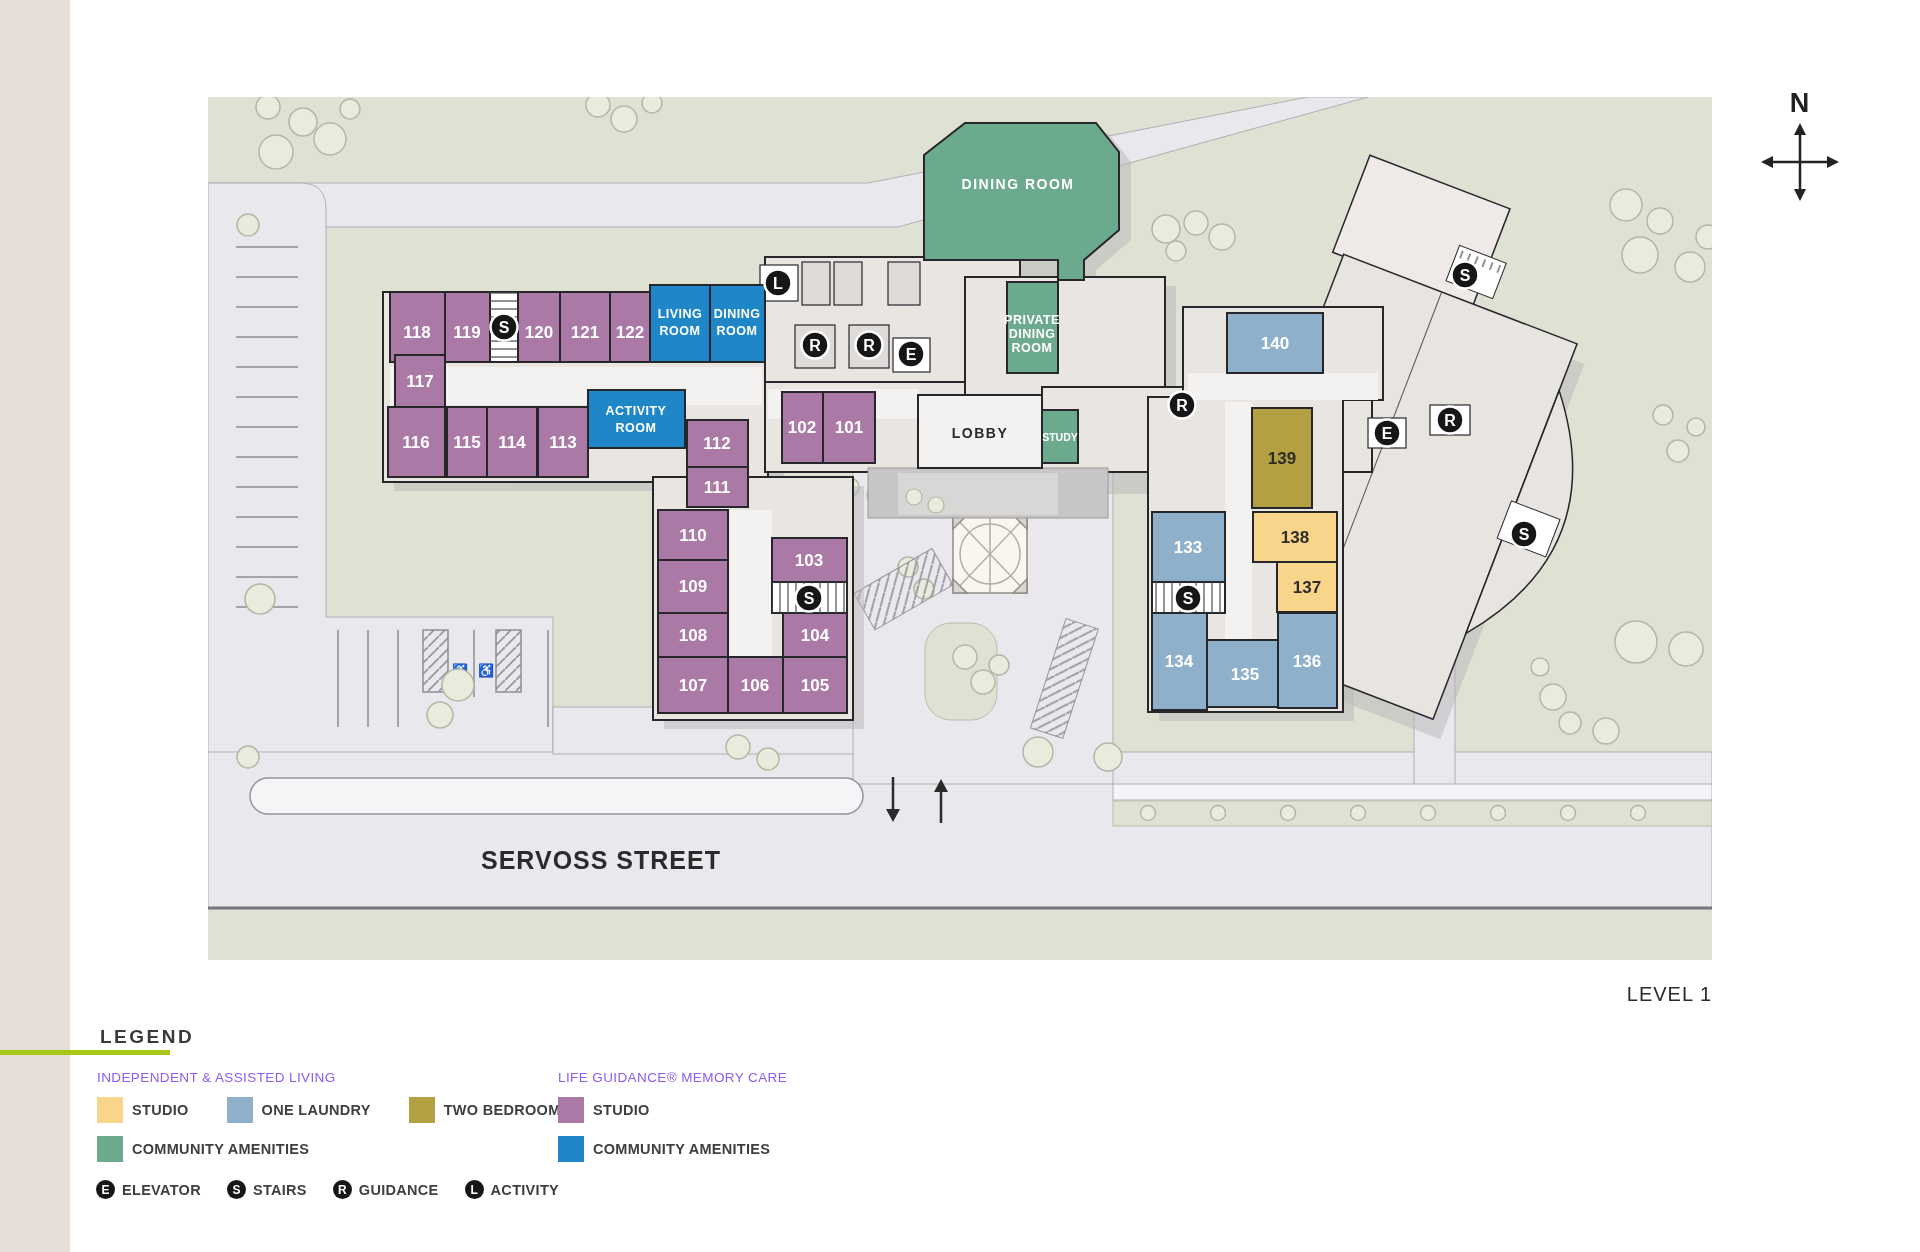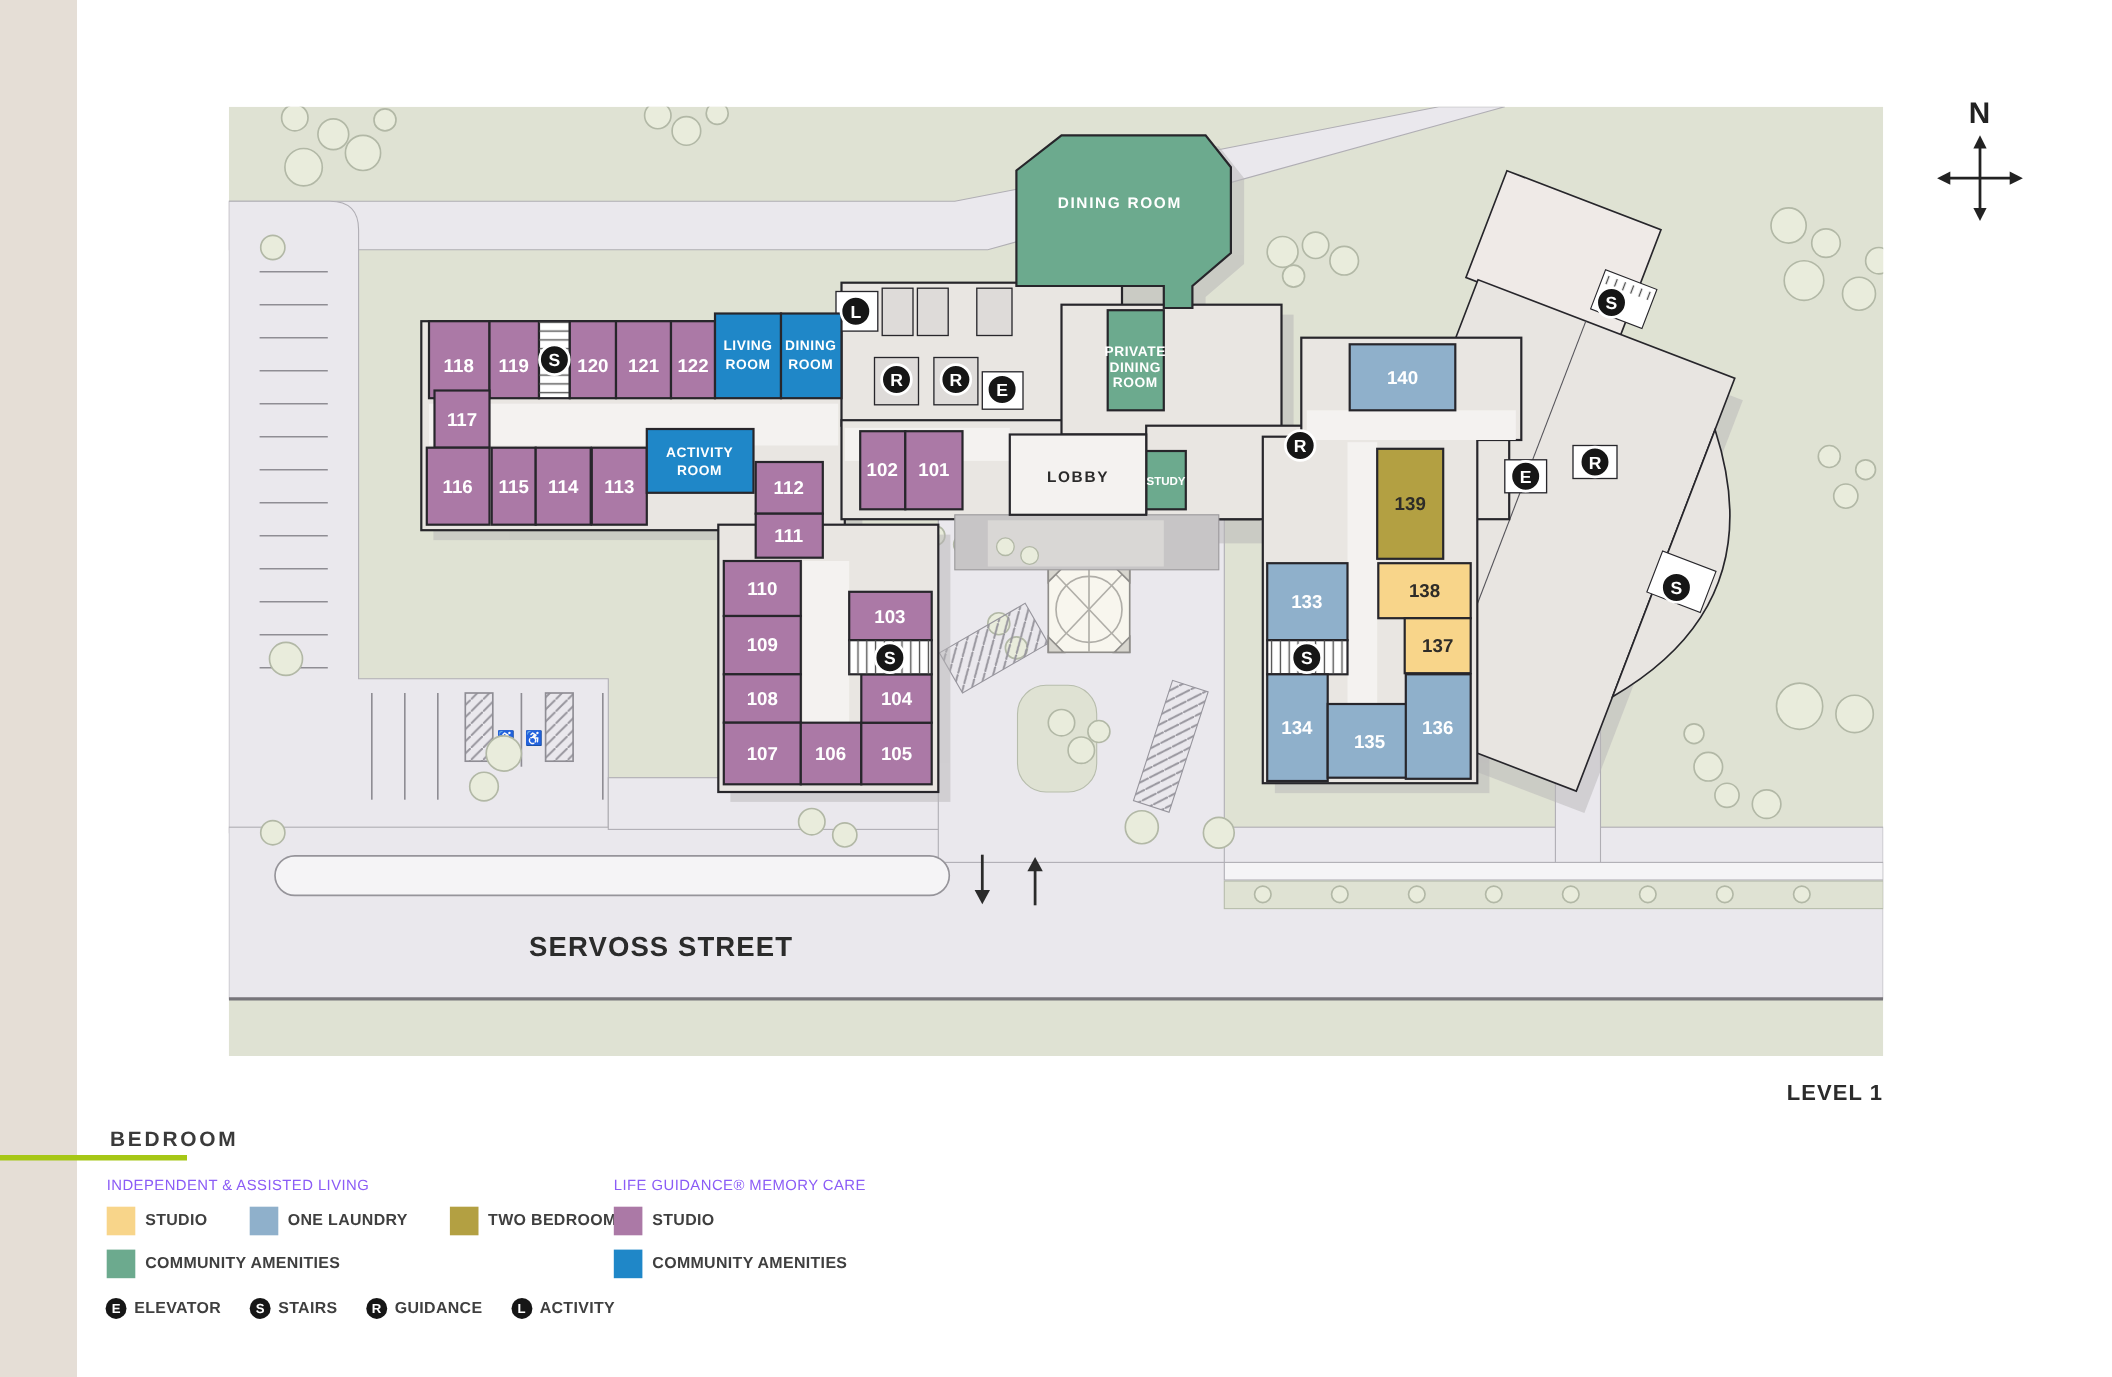--- a/index.html
+++ b/index.html
@@ -1,20 +1,20 @@
 <!DOCTYPE html>
 <html><head>
 <meta charset="utf-8">
 <style>
   html,body{margin:0;padding:0;background:#ffffff;width:1920px;height:1252px;overflow:hidden;
             font-family:"Liberation Sans", sans-serif;}
   .abs{position:absolute;}
   #side-strip{left:0;top:0;width:70px;height:1252px;background:#e5ded6;}
   #plan-wrap{left:208px;top:97px;width:1504px;height:863px;}
-  #level-label{left:1480px;top:983px;width:232px;text-align:right;font-size:20px;font-weight:bold;
+  #level-label{left:1480px;top:983px;width:232px;text-align:right;font-size:20px;font-weight:normal;
                letter-spacing:1px;color:#2b2b2b;}
   #compass{left:1745px;top:88px;width:110px;height:130px;text-align:center;color:#222;}
   #compass .n{font-size:27px;font-weight:bold;letter-spacing:1px;}
   
   #legend-title{left:100px;top:1026px;font-size:19px;font-weight:bold;letter-spacing:2.5px;color:#3a3a3a;}
   #legend-rule{left:0;top:1050px;width:170px;height:5px;background:#a6c716;}
   .lg-col{position:absolute;top:1070px;}
   #lg-col1{left:97px;} #lg-col2{left:526px;margin-left:32px;}
   .lg-head{font-size:13.5px;font-weight:normal;color:#8b5cf6;letter-spacing:.4px;margin-bottom:12px;}
   .lg-row{display:flex;align-items:center;margin-bottom:13px;height:26px;}
@@ -366,21 +366,21 @@
       <path d="M48,4 l-6,12 h12 Z" stroke="none"></path>
       <path d="M48,82 l-6,-12 h12 Z" stroke="none"></path>
       <path d="M9,43 l12,-6 v12 Z" stroke="none"></path>
       <path d="M87,43 l-12,-6 v12 Z" stroke="none"></path>
     </g>
   </svg>
 </div>
 
 <div id="level-label" class="abs">LEVEL 1</div>
 
-<div id="legend-title" class="abs">BEDROOM</div>
+<div id="legend-title" class="abs">LEGEND</div>
 <div id="legend-rule" class="abs"></div>
 
 <div id="lg-col1" class="lg-col">
   <div class="lg-head">INDEPENDENT &amp; ASSISTED LIVING</div>
   <div style="display:flex;gap:38px;">
     <div class="lg-row">
       <div class="sw" style="background: rgb(248, 213, 138);"></div>
       <div class="lg-lab">STUDIO</div>
     </div>
     <div class="lg-row">

